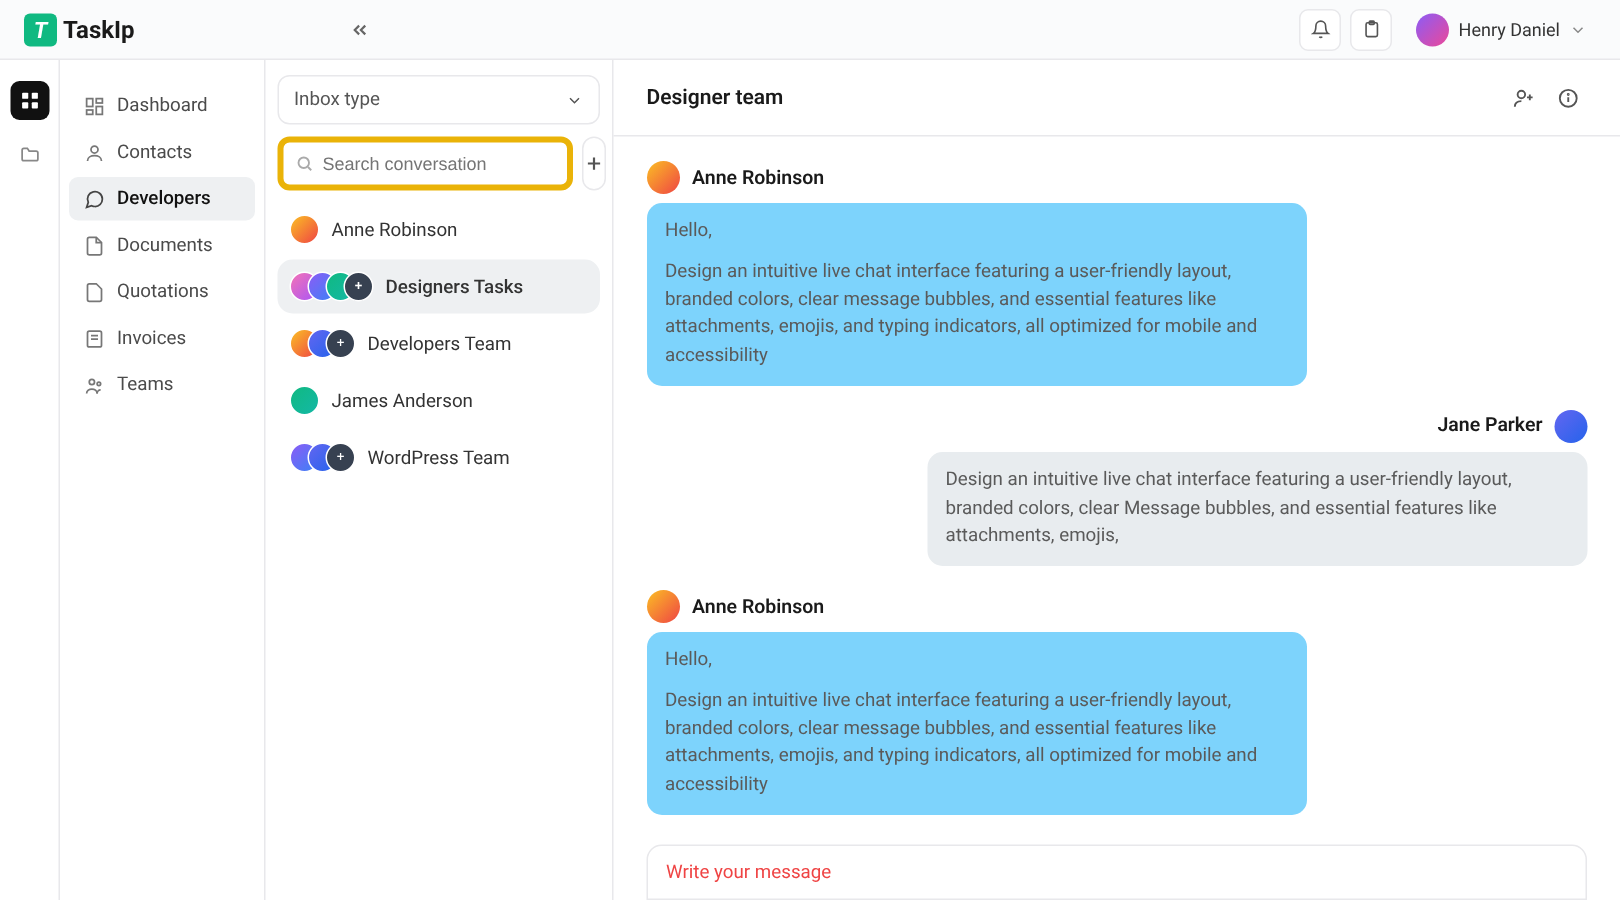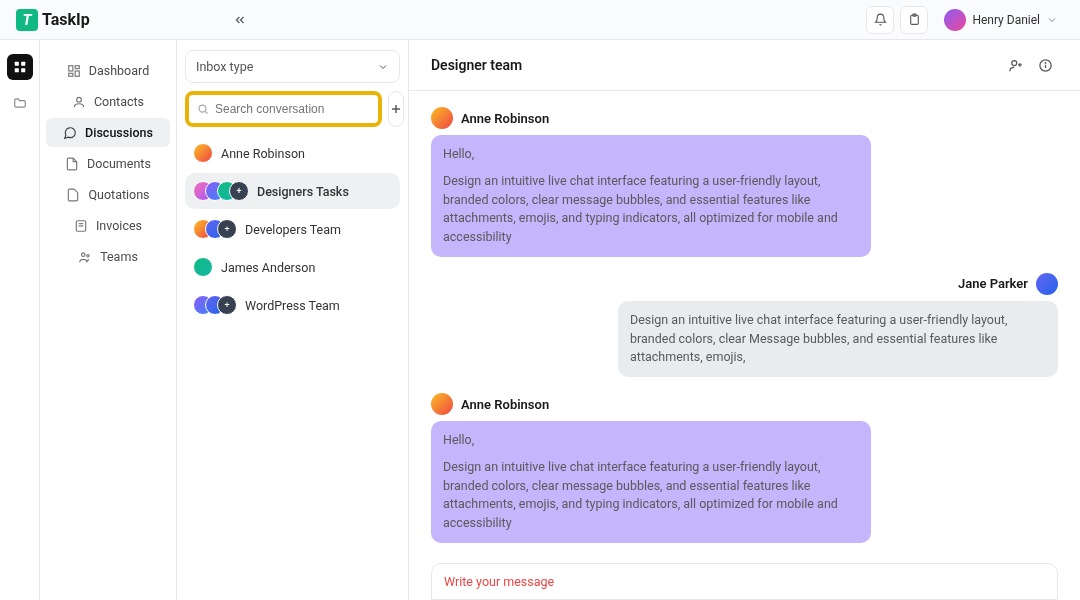--- a/index.html
+++ b/index.html
@@ -23,21 +23,21 @@
     
     .main-row { display: flex; flex: 1; min-height: 0; }
     
     
     .rail { width: 40px; background: #fff; border-right: 1px solid #e8e8eb; display: flex; flex-direction: column; align-items: center; padding-top: 14px; gap: 10px; }
     .rail-btn { width: 26px; height: 26px; border-radius: 6px; display: flex; align-items: center; justify-content: center; cursor: pointer; color: #888; }
     .rail-btn.active { background: #111; color: #fff; }
     
     
     .sidebar { width: 137px; border-right: 1px solid #e8e8eb; padding-top: 14px; }
-    .nav-item { display: flex; align-items: center; gap: 8px; padding: 7px 10px; font-size: 12.5px; color: #4b4b4b; cursor: pointer; border-radius: 6px; margin: 2px 6px; justify-content: center; }
+    .nav-item { display: flex; align-items: center; gap: 8px; padding: 7px 10px; font-size: 12.5px; color: #4b4b4b; cursor: pointer; border-radius: 6px; margin: 2px 6px; }
     .nav-item.active { background: #eef0f2; color: #111; font-weight: 500; }
     .nav-icon { width: 14px; height: 14px; display: flex; align-items: center; justify-content: center; color: #777; flex-shrink: 0; }
     .nav-item.active .nav-icon { color: #444; }
     
     
     .inbox-col { width: 232px; border-right: 1px solid #e8e8eb; padding: 10px 8px; display: flex; flex-direction: column; }
     .inbox-type { display: flex; align-items: center; justify-content: space-between; border: 1px solid #e8e8eb; border-radius: 8px; padding: 8px 10px; font-size: 12.5px; color: #555; cursor: pointer; margin-bottom: 8px; }
     .search-row { display: flex; gap: 6px; margin-bottom: 8px; }
     .search-box { flex: 1; border: 4px solid #eab308; border-radius: 8px; padding: 7px 8px; display: flex; align-items: center; gap: 6px; color: #aaa; }
     .search-input { border: none; outline: none; font-size: 12px; flex: 1; background: transparent; }
@@ -62,21 +62,21 @@
     .chat-header-spacer { flex: 1; }
     .chat-header-icon { width: 26px; height: 26px; display: flex; align-items: center; justify-content: center; cursor: pointer; color: #555; margin-left: 4px; }
     
     .messages { flex: 1; overflow-y: auto; padding: 16px 22px 6px; }
     .msg-block { margin-bottom: 16px; }
     .msg-block.right { display: flex; flex-direction: column; align-items: flex-end; }
     .msg-head { display: flex; align-items: center; gap: 8px; margin-bottom: 6px; }
     .msg-block.right .msg-head { flex-direction: row-reverse; }
     .msg-av { width: 22px; height: 22px; border-radius: 50%; }
     .msg-name { font-weight: 600; font-size: 13px; color: #1a1a1a; }
-    .bubble { background: #c4b5fd; border-radius: 10px; padding: 10px 12px; font-size: 12.5px; color: #5a5a5a; line-height: 1.5; max-width: 440px; }
+    .bubble { background: #7dd3fc; border-radius: 10px; padding: 10px 12px; font-size: 12.5px; color: #5a5a5a; line-height: 1.5; max-width: 440px; }
     .msg-block.right .bubble { background: #e8ecef; }
     .bubble p { margin-bottom: 8px; }
     .bubble p:last-child { margin-bottom: 0; }
     
     .composer { margin: 6px 22px 0; border: 1px solid #e8e8eb; border-top-left-radius: 10px; border-top-right-radius: 10px; padding: 10px 12px; font-size: 12.5px; color: #ef4444; }
     
     svg { display: block; }
   </style>
 </head>
 <body>
@@ -156,21 +156,21 @@
             </svg>
           </span>
         <span>Contacts</span>
       </div>
       <div class="nav-item active">
         <span class="nav-icon">
             <svg width="14" height="14" viewBox="0 0 24 24" fill="none" stroke="currentColor" stroke-width="2">
               <path d="M21 11.5a8.38 8.38 0 0 1-8.5 8.5 8.5 8.5 0 0 1-3.8-.9L3 21l1.9-5.7A8.5 8.5 0 1 1 21 11.5z"></path>
             </svg>
           </span>
-        <span>Discussions</span>
+        <span>Developers</span>
       </div>
       <div class="nav-item">
         <span class="nav-icon">
             <svg width="14" height="14" viewBox="0 0 24 24" fill="none" stroke="currentColor" stroke-width="2">
               <path d="M14 2H6a2 2 0 0 0-2 2v16a2 2 0 0 0 2 2h12a2 2 0 0 0 2-2V8z"></path>
               <polyline points="14 2 14 8 20 8"></polyline>
             </svg>
           </span>
         <span>Documents</span>
       </div>

